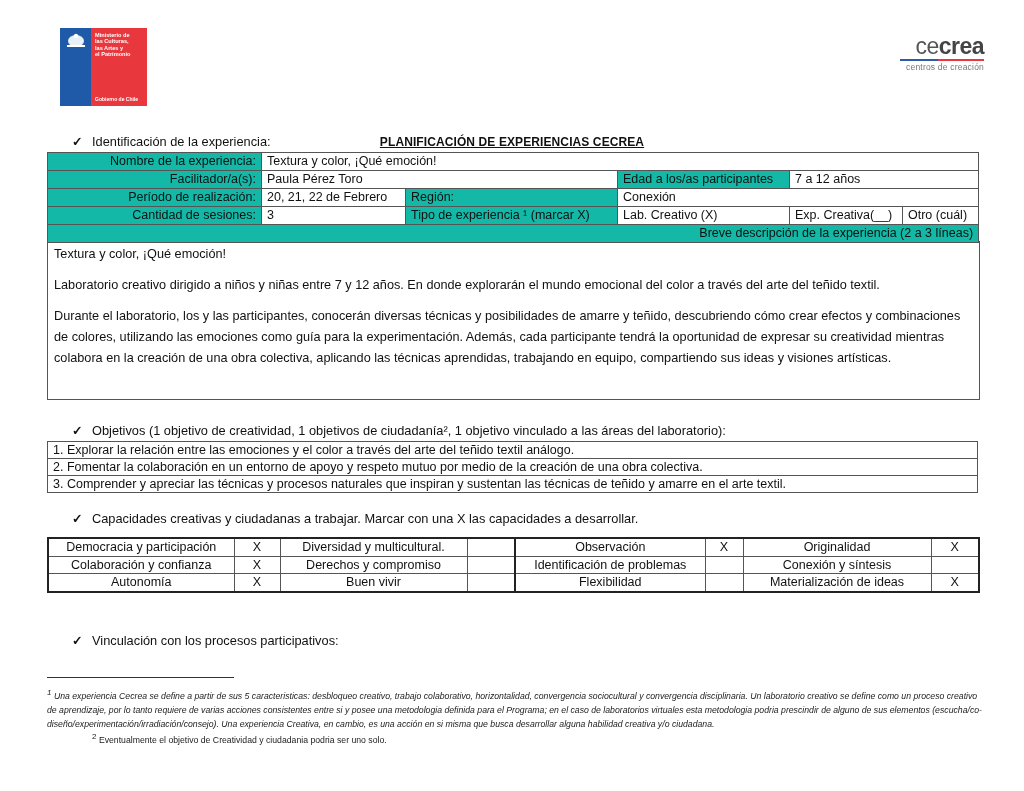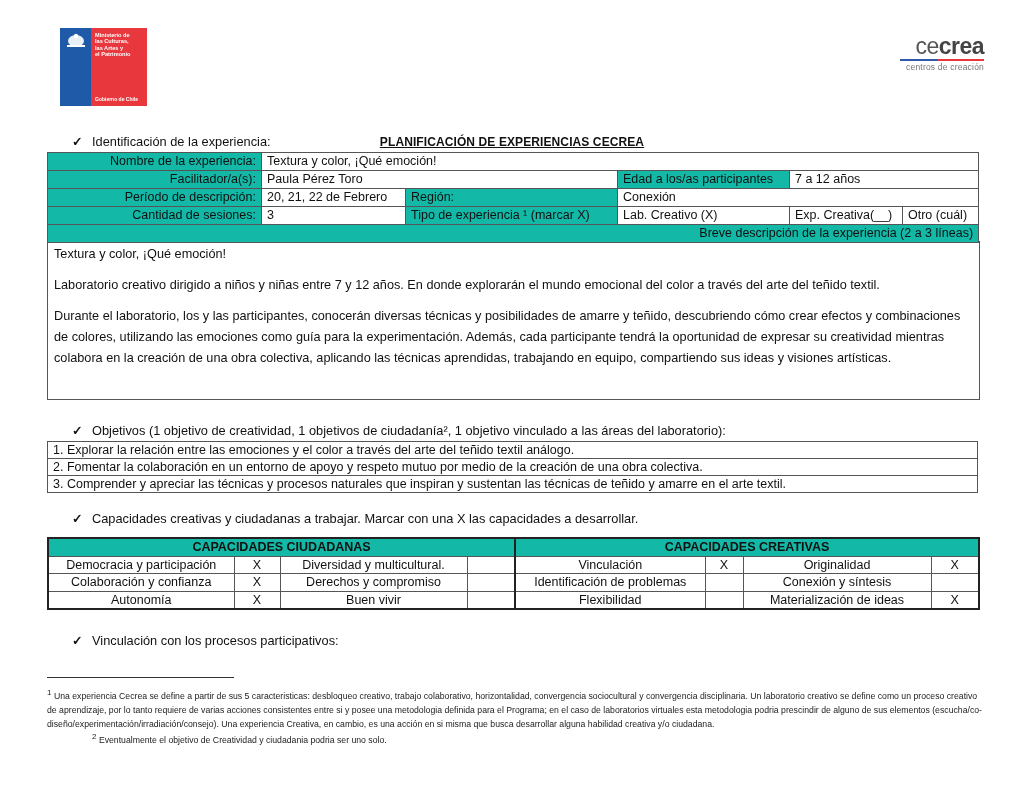--- a/index.html
+++ b/index.html
@@ -97,21 +97,21 @@
     <td class="gray right">Nombre de la experiencia:</td>
     <td colspan="5">Textura y color, ¡Qué emoción!</td>
   </tr>
   <tr>
     <td class="gray right">Facilitador/a(s):</td>
     <td colspan="2">Paula Pérez Toro</td>
     <td class="gray">Edad a los/as participantes</td>
     <td colspan="2">7 a 12 años</td>
   </tr>
   <tr>
-    <td class="gray right">Período de descripción:</td>
+    <td class="gray right">Período de realización:</td>
     <td>20, 21, 22 de Febrero</td>
     <td class="gray">Región:</td>
     <td colspan="3">Conexión</td>
   </tr>
   <tr>
     <td class="gray right">Cantidad de sesiones:</td>
     <td>3</td>
     <td class="gray">Tipo de experiencia ¹  (marcar X)</td>
     <td>Lab. Creativo (X)</td>
     <td>Exp. Creativa(__)</td>
@@ -156,30 +156,26 @@
     <col style="width:186px">
       <col style="width:46px">
       <col style="width:187px">
       <col style="width:48px">
     <col style="width:190px">
       <col style="width:38px">
       <col style="width:188px">
       <col style="width:48px">
   </colgroup>
   <tbody>
-      <tr>
-    <td colspan="4" class="gray hd">CAPACIDADES CIUDADANAS</td>
-    <td colspan="4" class="gray hd divider">CAPACIDADES CREATIVAS</td>
-  </tr>
   <tr>
     <td>Democracia y participación</td>
     <td>X</td>
     <td>Diversidad y multicultural.</td>
     <td></td>
-    <td class="divider">Vinculación</td>
+    <td class="divider">Observación</td>
     <td>X</td>
     <td>Originalidad</td>
     <td>X</td>
   </tr>
   <tr>
     <td>Colaboración y confianza</td>
     <td>X</td>
     <td>Derechos y compromiso</td>
     <td></td>
     <td class="divider">Identificación de problemas</td>
@@ -198,20 +194,20 @@
     <td>X</td>
   </tr>
 </tbody>
   </table>
 
 <div class="abs section-head" style="top:633px;">
   <span class="chk">✓</span><span>Vinculación con los procesos participativos:</span>
 </div>
 
 <div class="abs fn-line"></div>
-<div class="abs footnote" style="top:686px;">
+<div class="abs footnote" style="top:686px;font-style:italic;">
   <sup>1</sup>
   <span>Una experiencia Cecrea se define a partir de sus 5 caracteristicas: desbloqueo creativo, trabajo colaborativo, horizontalidad, convergencia sociocultural y convergencia disciplinaria. Un laboratorio creativo se define como un proceso creativo de aprendizaje, por lo tanto requiere de varias acciones consistentes entre si y posee una metodologia definida para el Programa; en el caso de laboratorios virtuales esta metodologia podria prescindir de alguno de sus elementos (escucha/co-diseño/experimentación/irradiación/consejo). Una experiencia Creativa, en cambio, es una acción en si misma que busca desarrollar alguna habilidad creativa y/o ciudadana.</span>
 </div>
 <div class="abs footnote" style="top:730px;margin-left:45px;">
   <sup>2</sup>
   <span>Eventualmente el objetivo de Creatividad y ciudadania podria ser uno solo.</span>
 </div>
 
 </body></html>

